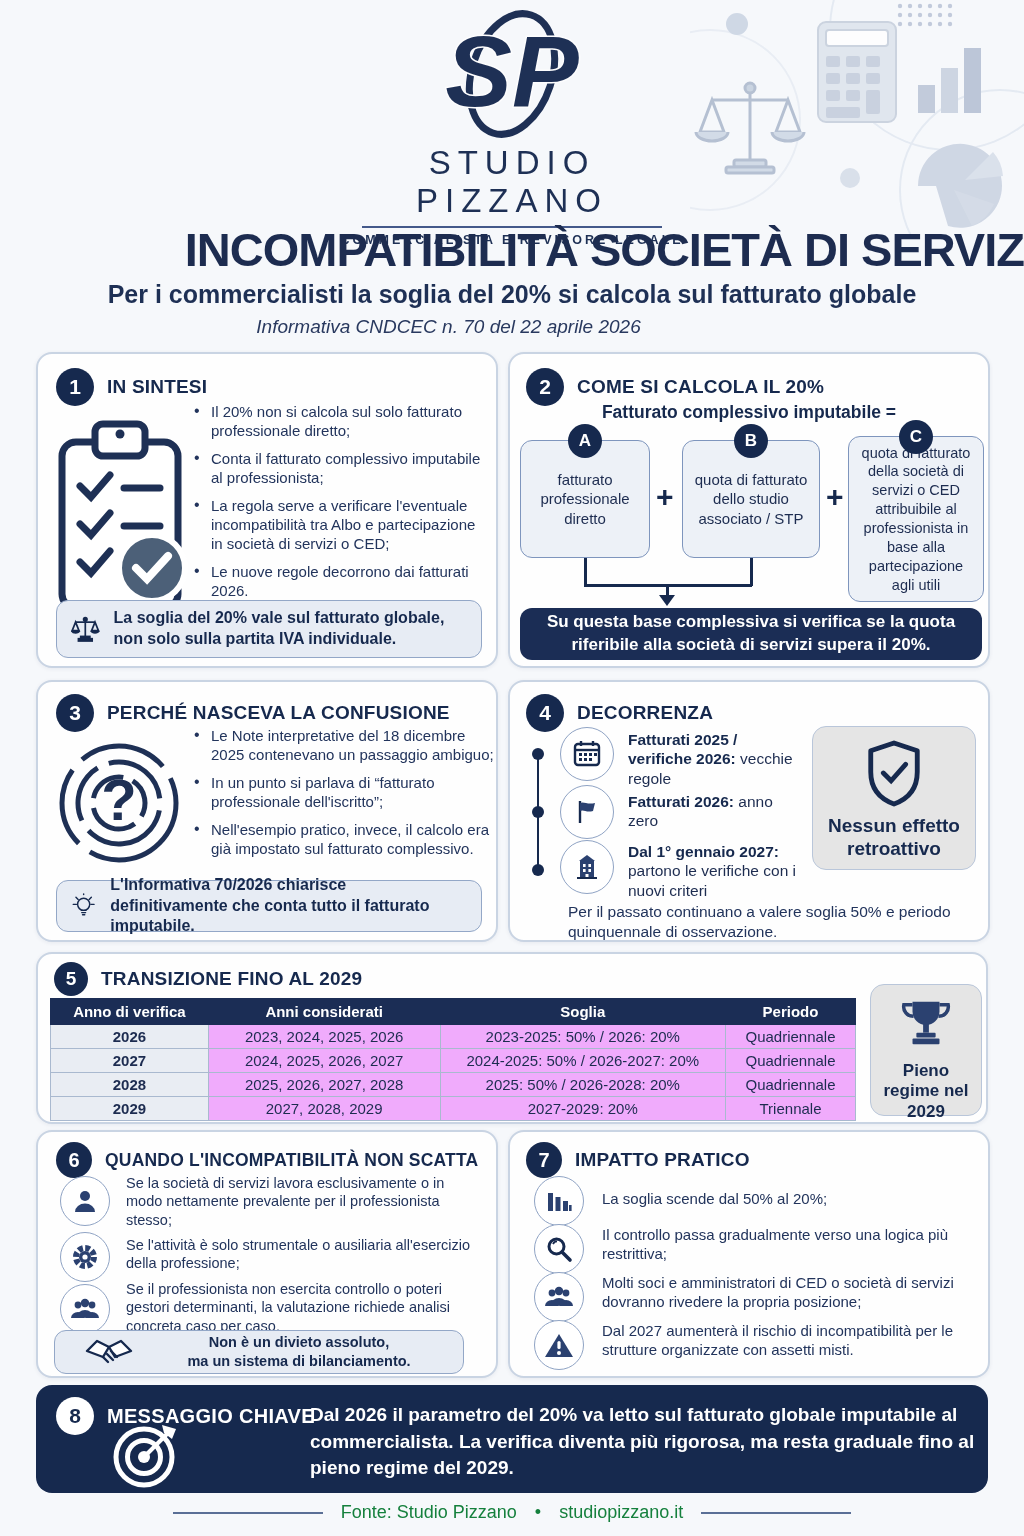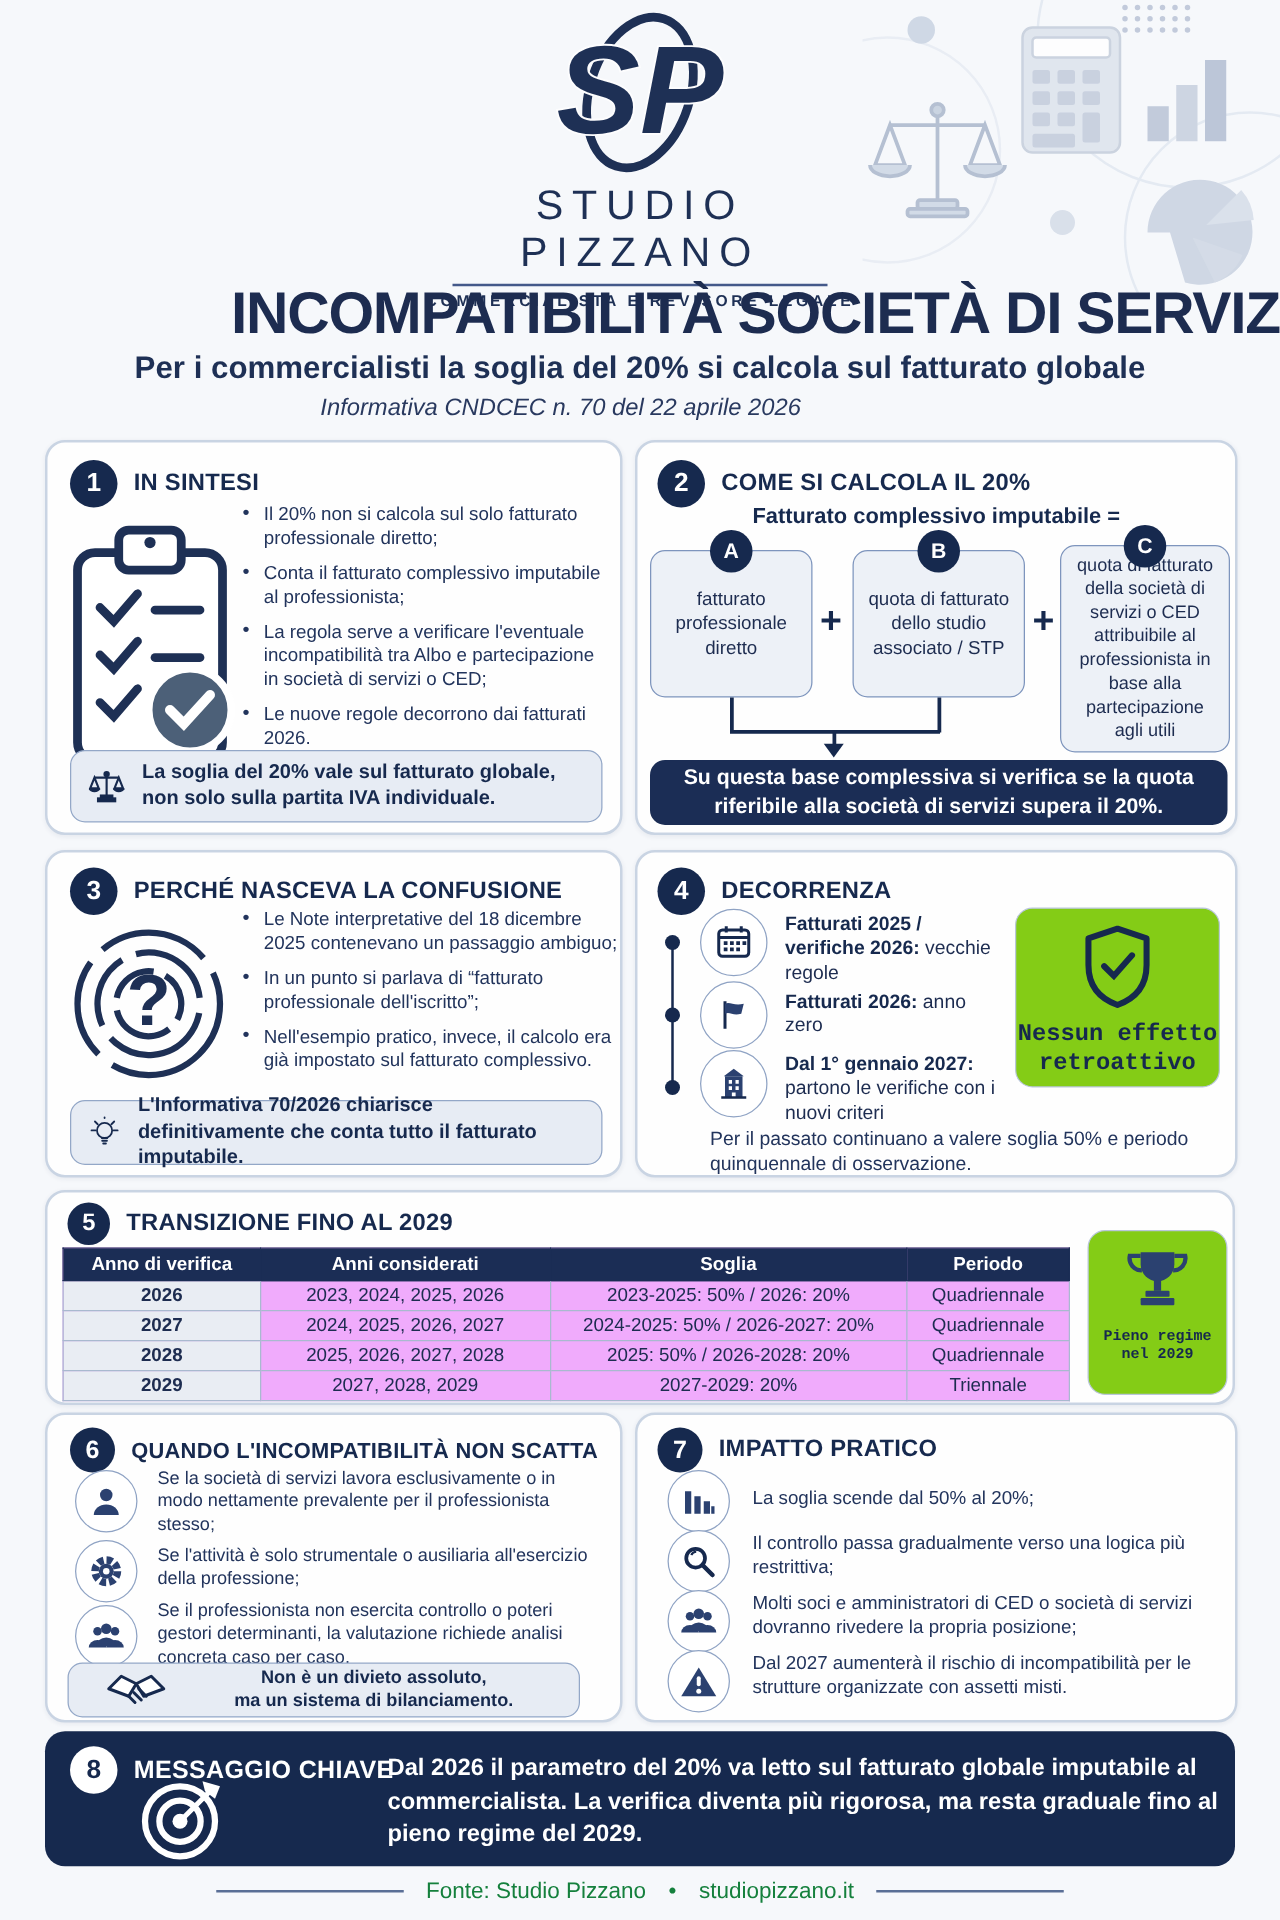--- a/index.html
+++ b/index.html
@@ -56,22 +56,22 @@
   .resultbox { position:absolute; background:#1b2d55; color:#fff; border-radius:12px;
     font-weight:bold; font-size:17px; text-align:center; line-height:1.35;
     display:flex; align-items:center; justify-content:center; padding:4px 20px; }
 
   
   .tl-icon { position:absolute; width:54px; height:54px; border-radius:50%; background:#fff;
     border:1.5px solid #8fa3c4; display:flex; align-items:center; justify-content:center; }
   .tl-dot { position:absolute; width:12px; height:12px; border-radius:50%; background:#16294e; }
   .tl-text { position:absolute; font-size:15.5px; line-height:1.25; color:#1d2c50; width:176px; }
   .tl-text b { color:#16294e; }
-  .badgebox { position:absolute; background:#84cc16; border:1.5px solid #b9c6da; border-radius:14px;
-    text-align:center;font-family:Liberation Mono, monospace; }
+  .badgebox { position:absolute; background:#e5e5e5; border:1.5px solid #b9c6da; border-radius:14px;
+    text-align:center; }
   .badgebox .btxt { font-weight:bold; font-size:19px; color:#16294e; line-height:1.2; }
   .small-note { position:absolute; font-size:15.5px; color:#22345c; line-height:1.3; font-weight:500; }
 
   
   table.ttable { position:absolute; border-collapse:collapse; background:#f0abfc; }
   table.ttable th { background:#1b2d55; color:#fff; font-size:15px; font-weight:bold;
     border:1px solid #1b2d55; padding:4px 6px; }
   table.ttable td { border:1px solid #a9b9cf; font-size:15px; color:#1d2c50; text-align:center; padding:3px 6px; }
   table.ttable td.ycol { background:#e9edf3; font-weight:bold; }
 
@@ -408,21 +408,21 @@
   <div class="badgebox" style="left:832px; top:30px; width:112px; height:132px; padding-top:12px;">
     <svg width="52" height="54" viewBox="0 0 54 54">
       <g fill="#2b4170">
         <path d="M13 4 h28 v10 a14 14 0 0 1 -28 0 z"></path>
         <rect x="24" y="27" width="6" height="9"></rect>
         <rect x="17" y="36" width="20" height="5" rx="1"></rect>
         <rect x="13" y="42" width="28" height="6" rx="1"></rect>
       </g>
       <path d="M13 7 H4 a10 10 0 0 0 10 12 M41 7 h9 a10 10 0 0 1 -10 12" fill="none" stroke="#2b4170" stroke-width="3.6"></path>
     </svg>
-    <div class="btxt" style="font-size:12px; margin-top:6px; padding:0 6px;">Pieno regime nel 2029</div>
+    <div class="btxt" style="font-size:17px; margin-top:6px; padding:0 6px;">Pieno regime nel 2029</div>
   </div>
 </div>
 
 <div class="card" style="left:36px; top:1130px; width:462px; height:248px;">
   <div class="sec-head" style="left:18px; top:10px;">
     <div class="num" style="width:36px;height:36px;font-size:20px;">6</div>
     <div class="sec-title" style="font-size:17.5px;">QUANDO L'INCOMPATIBILITÀ NON SCATTA</div>
   </div>
   <div class="icon-circle" style="left:22px; top:44px;">
     <svg width="26" height="26" viewBox="0 0 26 26" fill="#2b4170">

